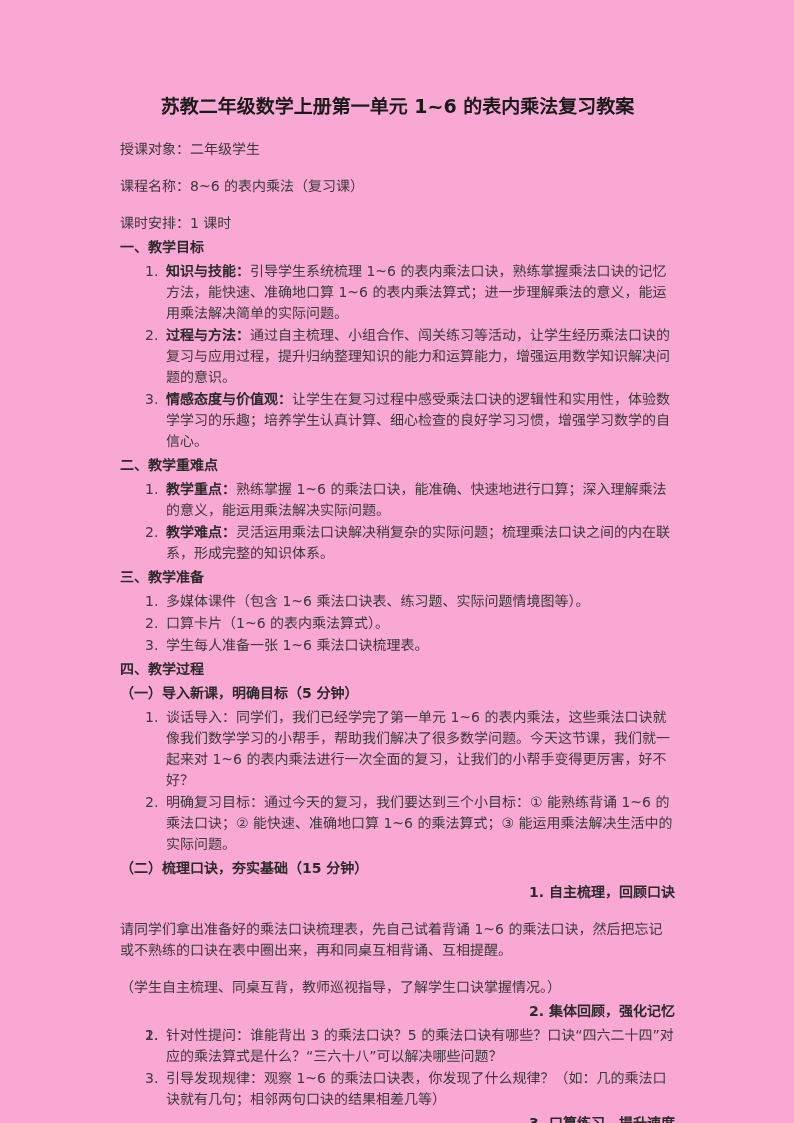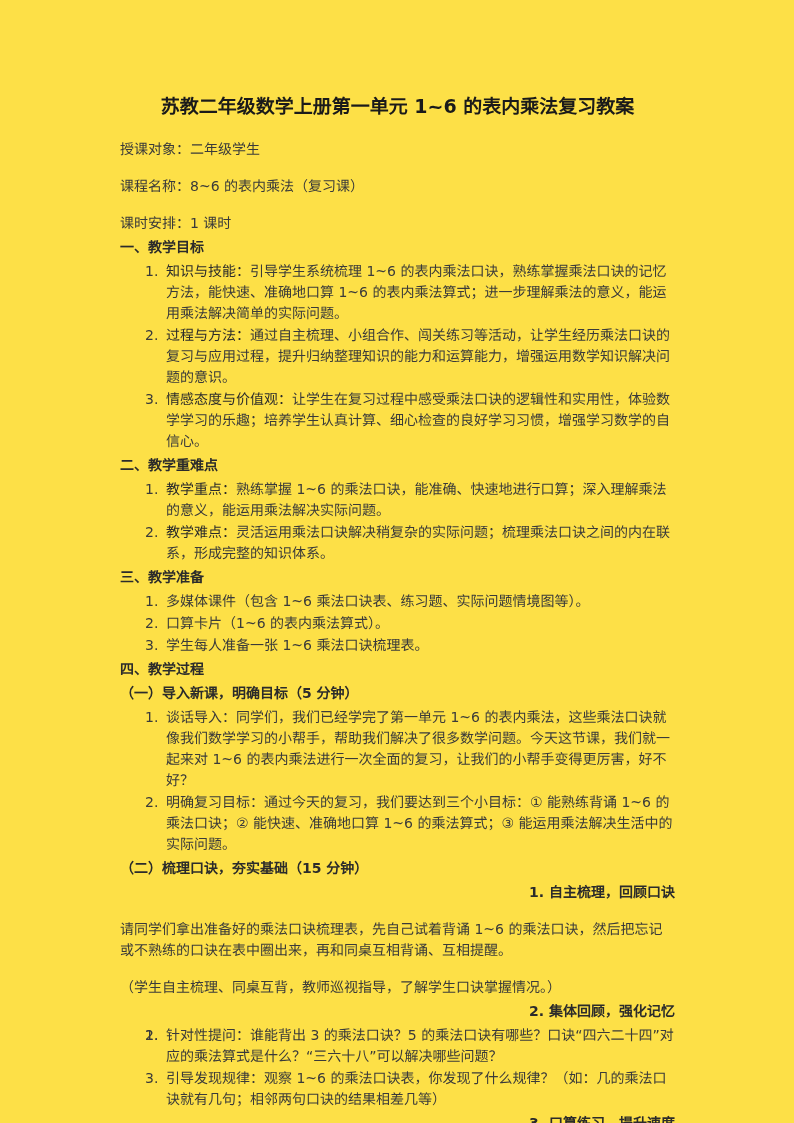--- a/index.html
+++ b/index.html
@@ -5,21 +5,21 @@
   html, body {
     margin: 0;
     padding: 0;
     background: #ffffff;
   }
   .page {
     position: relative;
     width: 794px;
     height: 1123px;
     box-sizing: border-box;
-    background: #fde047;
+    background: #f9a8d4;
     padding: 93px 119px 40px 120px;
     overflow: hidden;
     font-family: "DejaVu Sans", "Liberation Sans", sans-serif;
     color: #3a3a3a;
     font-size: 14px;
     line-height: 21px;
   }
   h1.doc-title {
     font-size: 19px;
     line-height: 26px;
@@ -56,21 +56,21 @@
     position: relative;
     padding-left: 46px;
     margin: 0 0 1px 0;
   }
   ol.num-list > li > .num {
     position: absolute;
     left: 25px;
     top: 0;
   }
   .lead-bold {
-    font-weight: 400;
+    font-weight: 700;
     color: #2b2b2b;
   }
 </style>
 </head>
 <body>
 
 <div class="page">
 
   <h1 class="doc-title">苏教二年级数学上册第一单元 1~6 的表内乘法复习教案</h1>
 

